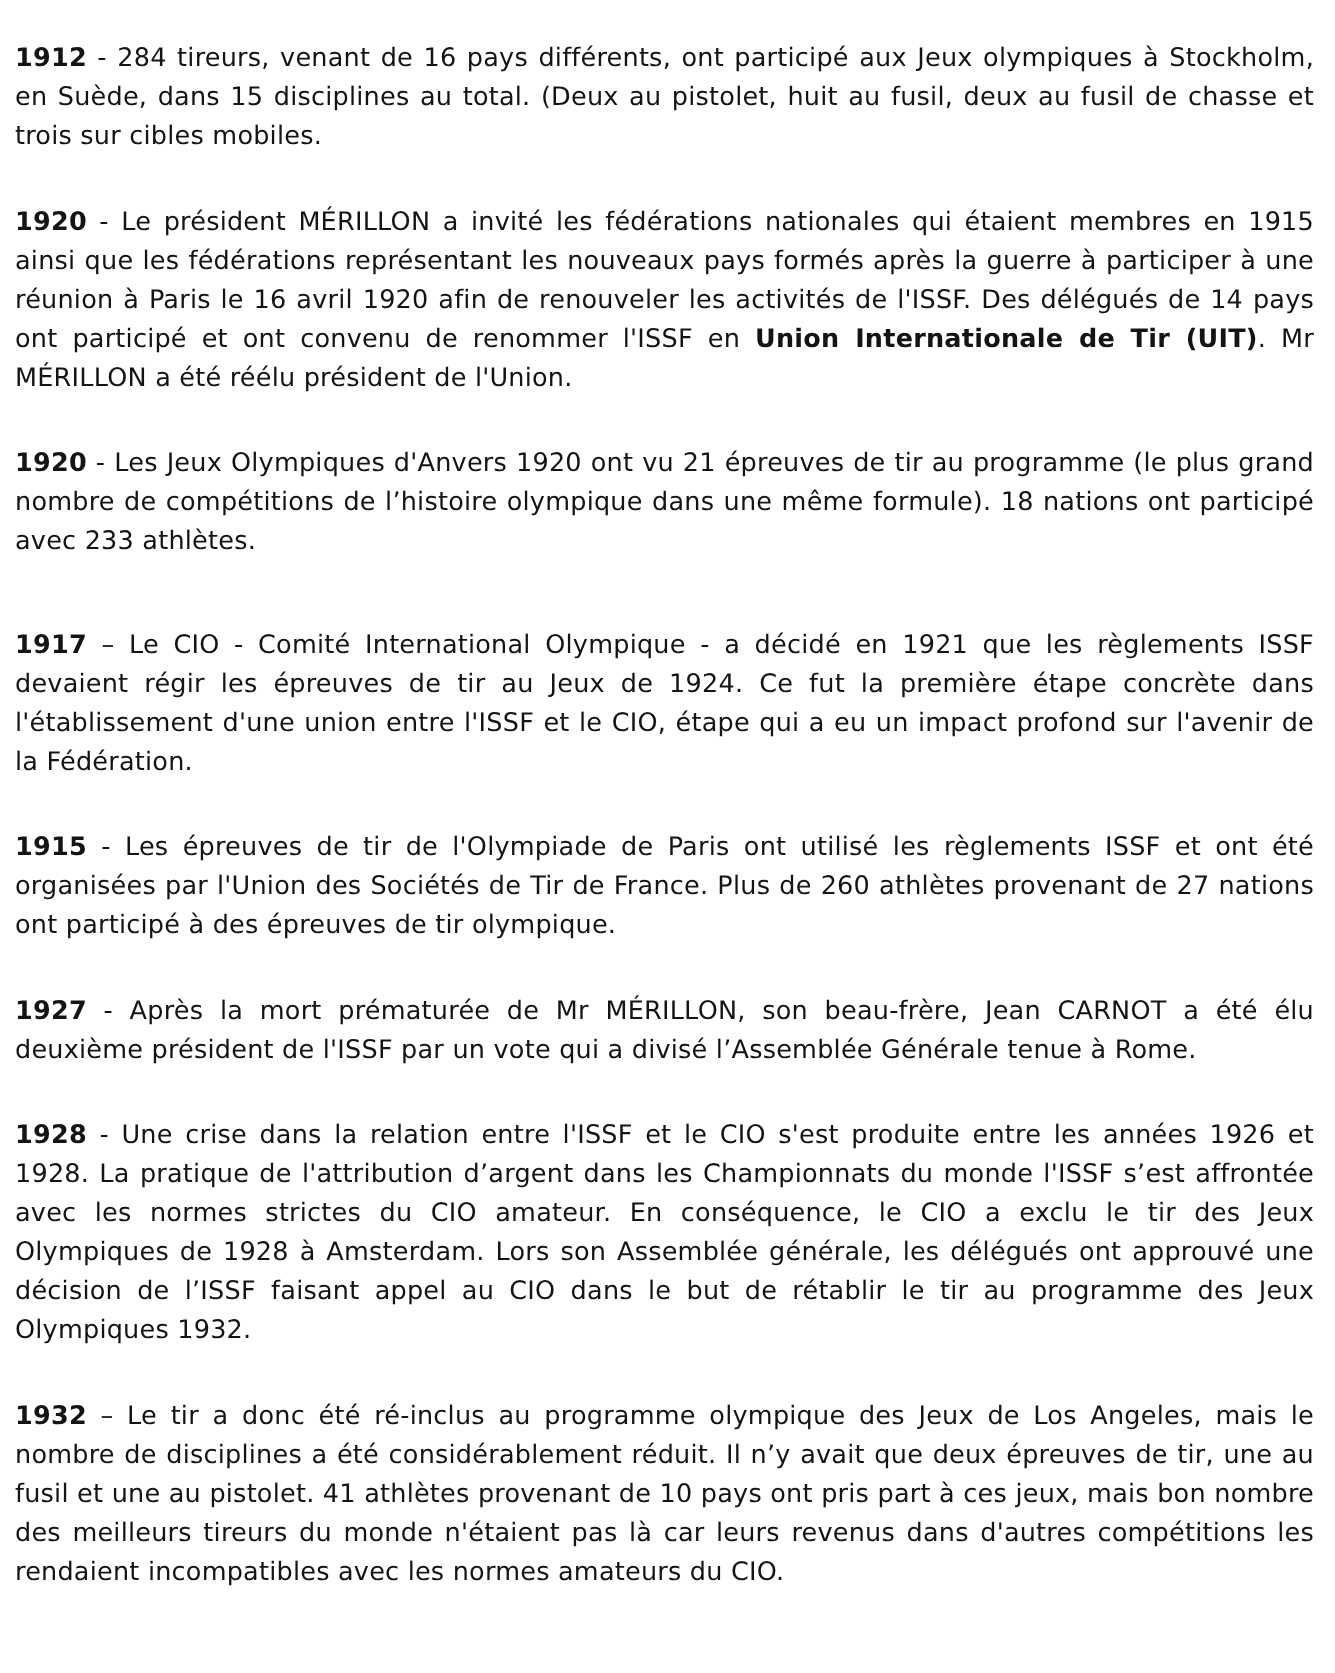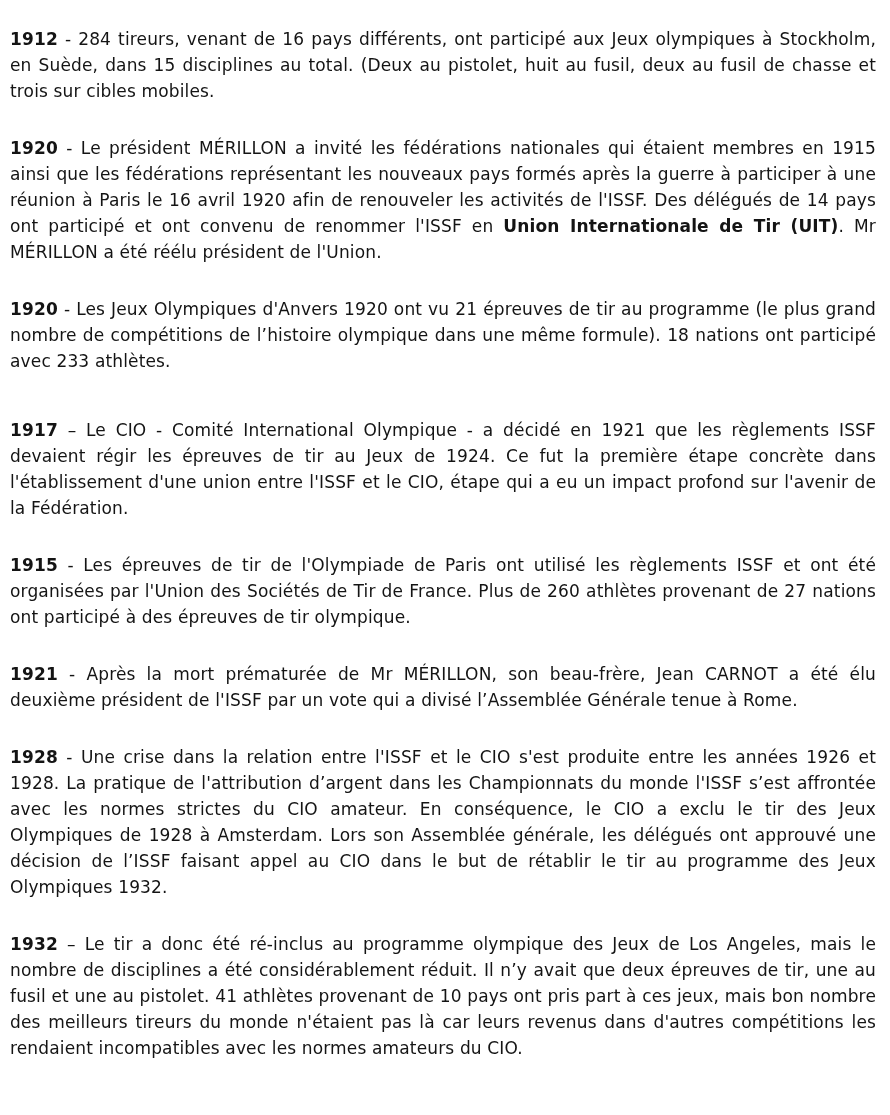--- a/index.html
+++ b/index.html
@@ -33,16 +33,16 @@
 </style>
 </head>
 <body>
 
 <main class="page" id="doc">
     <p class="para"><span class="seg-year">1912</span><span>  -  284 tireurs, venant de 16 pays différents, ont participé aux Jeux olympiques à Stockholm, en Suède,  dans 15 disciplines au total. (Deux au pistolet, huit au fusil, deux au fusil de chasse et trois sur cibles mobiles.</span></p>
     <p class="para"><span class="seg-year">1920</span><span>  -  Le président MÉRILLON a invité les fédérations nationales qui étaient membres en 1915 ainsi que  les fédérations représentant les nouveaux pays formés après la guerre à participer à une réunion à Paris le  16 avril 1920 afin de renouveler les activités de l'ISSF. Des délégués de 14 pays ont participé et ont convenu  de renommer l'ISSF en </span><span class="seg-bold">Union Internationale de Tir (UIT)</span><span>. Mr MÉRILLON a été réélu président de  l'Union.</span></p>
     <p class="para"><span class="seg-year">1920</span><span>  -  Les Jeux Olympiques d'Anvers 1920 ont vu 21 épreuves de tir au programme (le plus grand nombre  de compétitions de l’histoire olympique dans une même formule). 18 nations ont participé avec 233 athlètes.</span></p>
     <p class="para"><span class="seg-year">1917</span><span> – Le CIO - Comité International Olympique - a décidé en 1921 que les règlements ISSF devaient régir  les épreuves de tir au Jeux de 1924. Ce fut la première étape concrète dans l'établissement d'une union entre  l'ISSF et le CIO, étape qui a eu un impact profond sur l'avenir de la Fédération.</span></p>
     <p class="para"><span class="seg-year">1915</span><span>  -  Les épreuves de tir de l'Olympiade de Paris ont utilisé les règlements ISSF et ont été organisées par  l'Union des Sociétés de Tir de France. Plus de 260 athlètes provenant de 27 nations ont participé à des  épreuves de tir olympique.</span></p>
-    <p class="para"><span class="seg-year">1921</span><span>  -  Après la mort prématurée de Mr MÉRILLON, son beau-frère, Jean CARNOT a été élu deuxième  président de l'ISSF par un vote qui a divisé l’Assemblée Générale tenue à Rome.</span></p>
+    <p class="para"><span class="seg-year">1927</span><span>  -  Après la mort prématurée de Mr MÉRILLON, son beau-frère, Jean CARNOT a été élu deuxième  président de l'ISSF par un vote qui a divisé l’Assemblée Générale tenue à Rome.</span></p>
     <p class="para"><span class="seg-year">1928</span><span>  -  Une crise dans la relation entre l'ISSF et le CIO s'est produite entre les années 1926 et 1928. La  pratique de l'attribution d’argent dans les Championnats du monde l'ISSF s’est affrontée avec les normes  strictes du CIO amateur. En conséquence, le CIO a exclu le tir des Jeux Olympiques de 1928 à Amsterdam.  Lors son Assemblée générale, les délégués ont approuvé une décision de l’ISSF faisant appel au CIO dans  le but de rétablir le tir au programme des Jeux Olympiques 1932.</span></p>
     <p class="para"><span class="seg-year">1932</span><span> – Le tir a donc été ré-inclus au programme olympique des Jeux de Los Angeles, mais le nombre de  disciplines a été considérablement réduit. Il n’y avait que deux épreuves de tir, une au fusil et une au pistolet.  41 athlètes provenant de 10 pays ont pris part à ces jeux, mais bon nombre des meilleurs tireurs du monde  n'étaient pas là car leurs revenus dans d'autres compétitions les rendaient incompatibles avec les normes  amateurs du CIO.</span></p>
   </main>
 
 </body></html>

